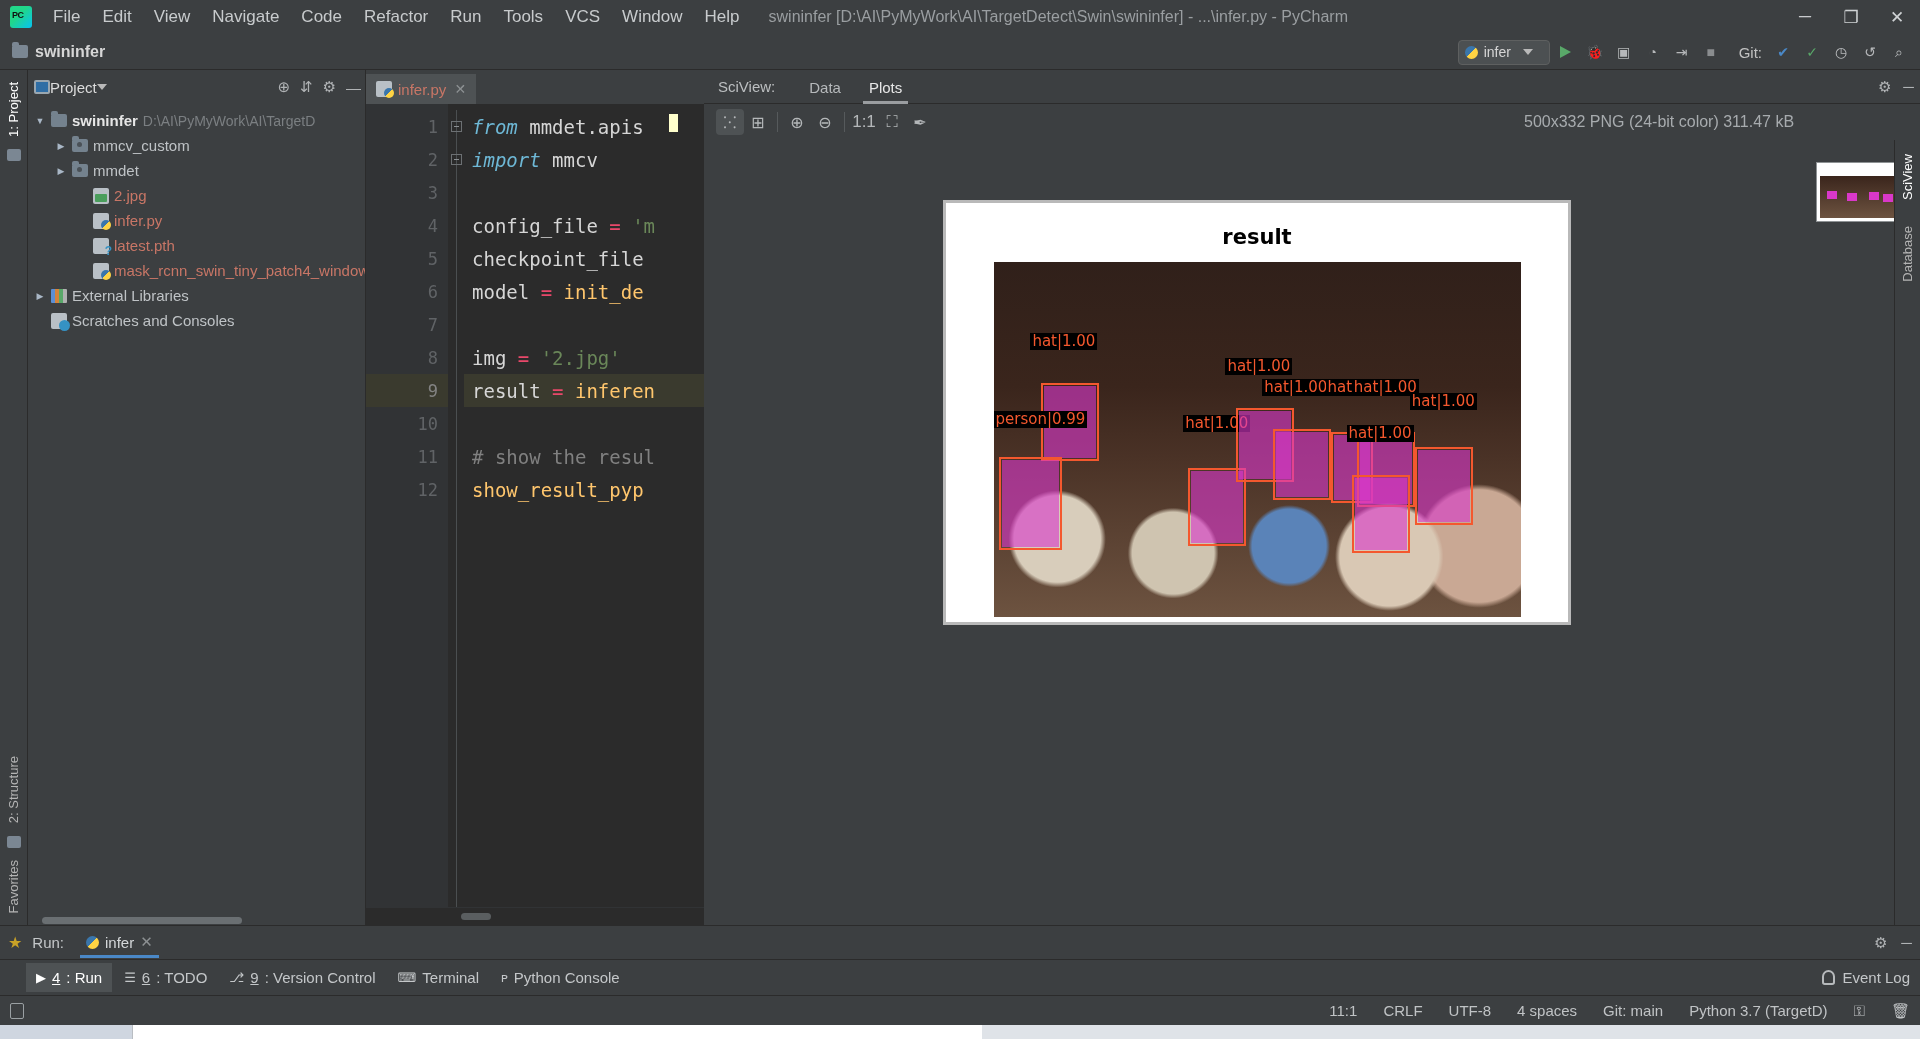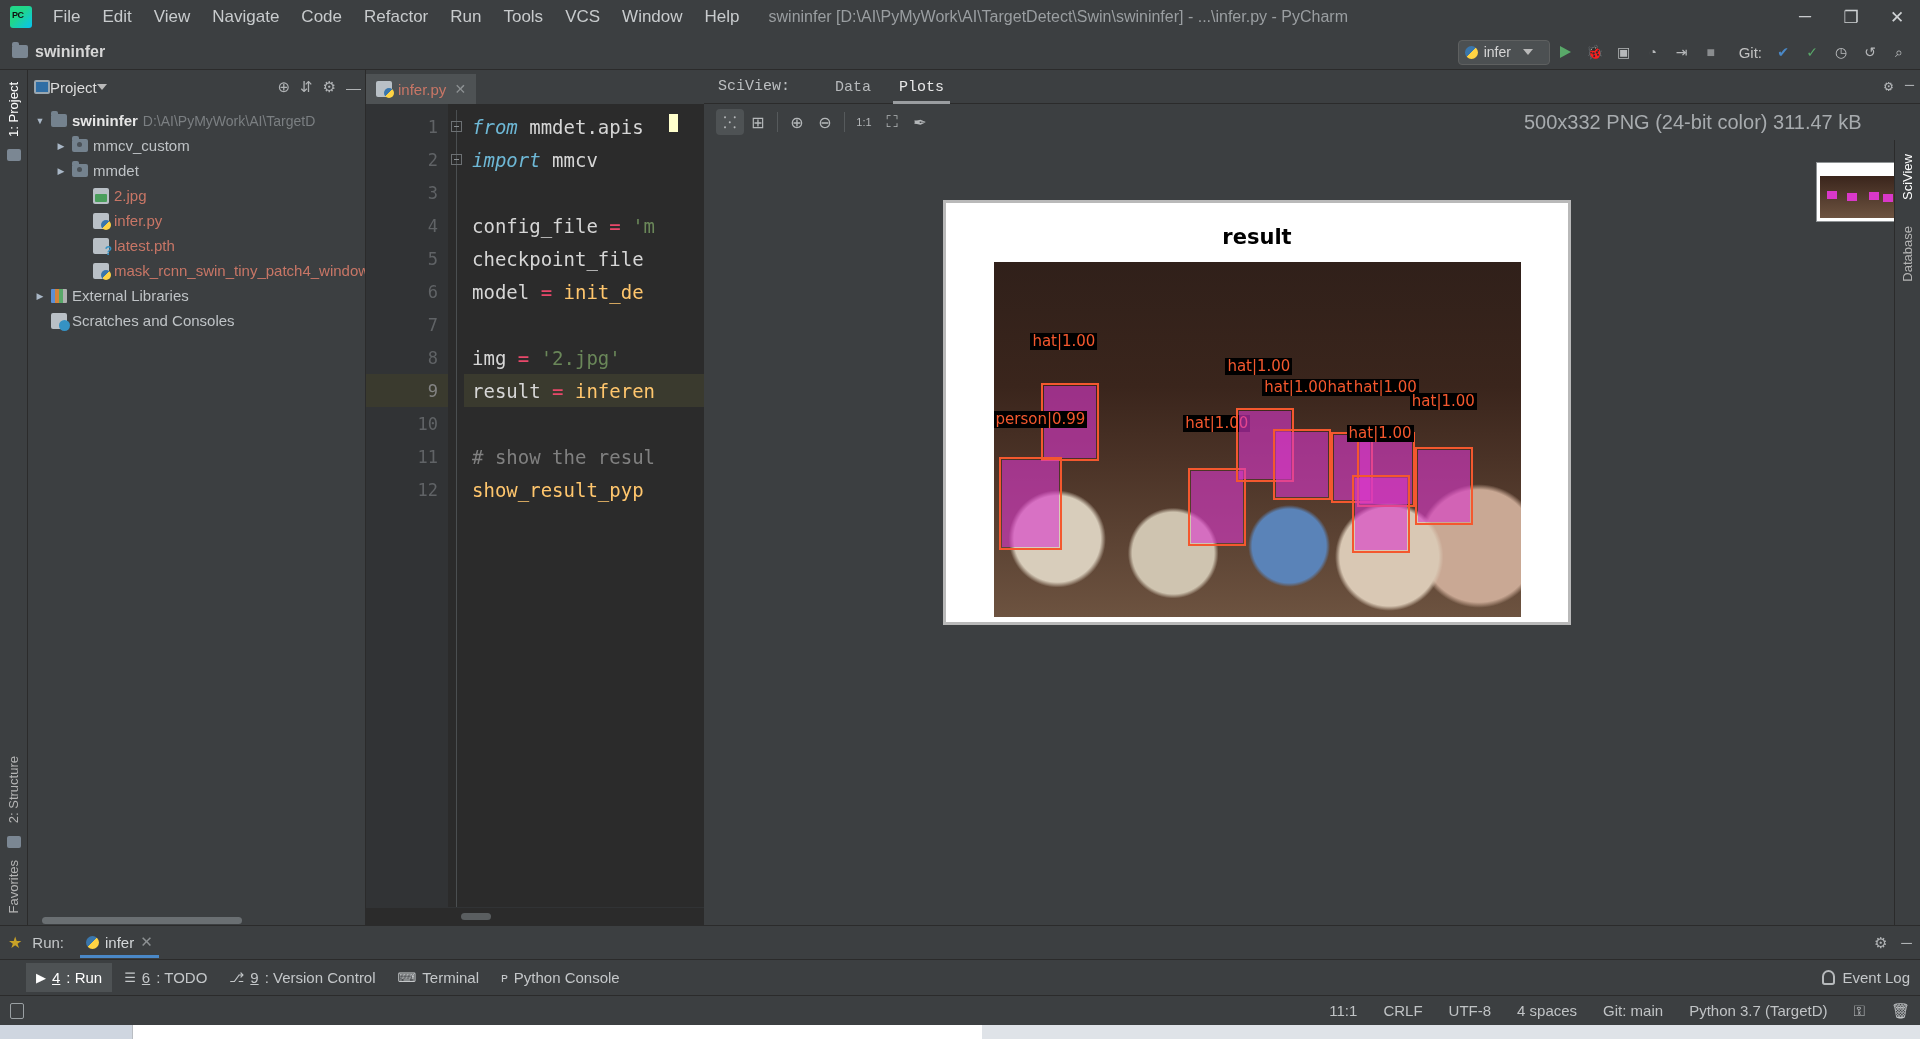--- a/index.html
+++ b/index.html
@@ -135,32 +135,32 @@
   .op { color:#e8486a; }
   .str { color:#6a8759; }
   .fn { color:#ffc66d; }
   .cm { color:#808080; }
   .caret-blk { position:absolute; width:9px; height:18px; background:#ffffcc; }
   .hbar { height:18px; background:#2b2b2b; display:flex; align-items:center; flex:0 0 18px; border-top:1px solid #313335;}
   .hbar i { display:block; height:7px; width:30px; background:#5a5e60; border-radius:4px; margin-left:95px; }
 
   
   .sciview { flex:1; display:flex; flex-direction:column; background:#3c3f41; min-width:0; }
-  .sci-head { height:34px; display:flex; align-items:center; gap:13px; padding-left:14px; flex:0 0 34px; position:relative; border-bottom:1px solid #2b2b2b;font-family:Liberation Mono, monospace;}
+  .sci-head { height:34px; display:flex; align-items:center; gap:2px; padding-left:14px; flex:0 0 34px; position:relative; border-bottom:1px solid #2b2b2b;}
   .sci-lbl { font-size:15px; color:#bcbfc1; margin-right:18px; }
   .sci-tab { font-size:15px; color:#b6b9bb; padding: 7px 14px 8px; position:relative; }
   .sci-tab.active { color:#e8e8e8; }
   .sci-tab.active:after { content:""; position:absolute; left:8px; right:8px; bottom:0; height:3px; background:#9a9da0; }
   .sci-head-right { position:absolute; right:6px; display:flex; align-items:center; gap:12px; }
   .sci-toolbar { height:36px; display:flex; align-items:center; gap:4px; padding-left:12px; flex:0 0 36px; position:relative; }
   .tb-btn { width:28px;height:26px; display:flex;align-items:center;justify-content:center; border-radius:4px;
             color:#b4b7b9; font-size:16px; }
   .tb-btn.on { background:#4e5254; }
   .tb-sep { width:1px;height:20px;background:#565a5c; margin:0 5px; }
-  .img-meta { position:absolute; left:820px; font-size:20px; color:#a7abae; white-space:nowrap; }
+  .img-meta { position:absolute; left:820px; font-size:16px; color:#a7abae; white-space:nowrap; }
   .sci-body { flex:1; display:flex; position:relative; background:#3c3f41; min-height:0; }
   .plot-stage { flex:1; display:flex; align-items:flex-start; justify-content:center; padding-top:60px; }
   .plot-card { width:628px; height:425px; background:#ffffff; border:3px solid #b9b9b9; display:flex;
                flex-direction:column; align-items:center; }
   .plot-title { font-size:21px; font-weight:bold; color:#000; margin-top:22px; font-family:"DejaVu Sans", sans-serif; }
   .det-img { width:527px; height:355px; margin-top:13px; position:relative; overflow:hidden;
              background:#2a1c14; }
   .thumbs { width:110px; flex:0 0 110px; padding: 22px 8px 0 6px; }
   .thumb { width:86px; height:60px; background:#ffffff; border:1px solid #8e9294; position:relative; overflow:hidden; }
   .thumb-strip { position:relative; }
@@ -419,21 +419,21 @@
         </div>
       </div>
       <div class="sci-toolbar">
         <div id="sci-tools" style="display:flex;align-items:center;">
             <div class="tb-btn on">⁙</div>
             <div class="tb-btn">⊞</div>
             <div class="tb-sep"></div>
             <div class="tb-btn">⊕</div>
             <div class="tb-btn">⊖</div>
             <div class="tb-sep"></div>
-            <div class="tb-btn" style="font-size: 11px;">1:1</div>
+            <div class="tb-btn" style="font-size: 17px;">1:1</div>
             <div class="tb-btn">⛶</div>
             <div class="tb-btn">✒</div>
           </div>
         <div class="img-meta">500x332 PNG (24-bit color) 311.47 kB</div>
       </div>
       <div class="sci-body">
         <div class="plot-stage">
           <div class="plot-card">
             <div class="plot-title">result</div>
             <div class="det-img" id="detimg">

